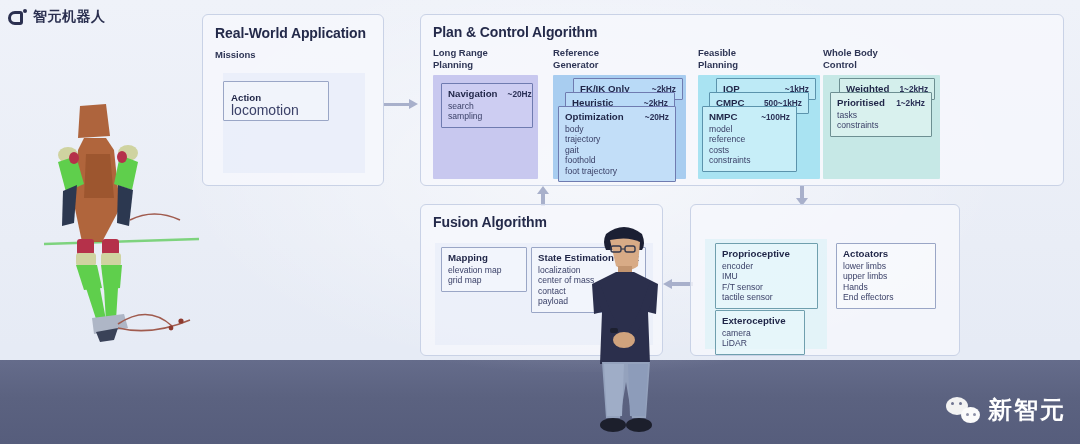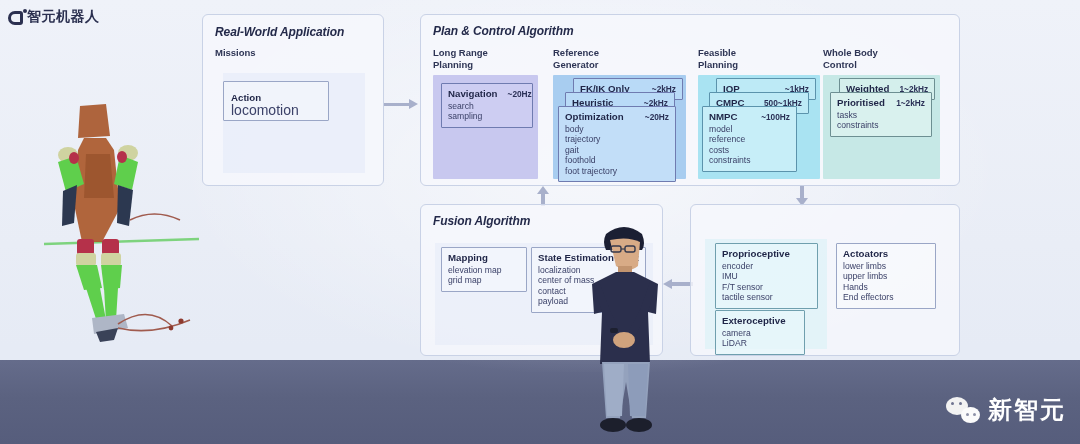--- a/index.html
+++ b/index.html
@@ -21,21 +21,21 @@
   }
   #screen-glow {
     position: absolute; left: 180px; top: 0px; width: 820px; height: 372px;
     background: radial-gradient(ellipse at 50% 45%, rgba(255,255,255,0.55) 0%, rgba(255,255,255,0.0) 72%);
     pointer-events: none;
   }
 
   
   #brand {
     position: absolute; left: 8px; top: 8px;
-    display: flex; align-items: center; 
+    display: flex; align-items: center; gap: 6px;
     color: #2b3050;
   }
   #brand .mark {
     position: relative; width: 19px; height: 15px;
   }
   #brand .mark .d {
     position: absolute; left: 0; top: 1px; width: 15px; height: 14px;
     border: 3px solid #2b3050; border-radius: 7px 3px 3px 7px;
   }
   #brand .mark .dot {
@@ -79,43 +79,42 @@
   #watermark .wm-text { font-size: 24px; font-weight: bold; letter-spacing: 2px; }
 
   
   .panel {
     position: absolute;
     background: rgba(246,248,253,0.80);
     border: 1px solid #c9d2e6;
     border-radius: 6px;
   }
   .panel-title {
-    font-size: 12px; font-weight: bold; color: #242a4a;
+    font-size: 14px; font-weight: bold; color: #242a4a;
     letter-spacing: -0.1px;
-    font-style: italic;
   }
   .sub-label {
     font-size: 9.5px; font-weight: bold; color: #2e3555; line-height: 11.5px;
   }
 
   
   #rwa { left: 202px; top: 14px; width: 182px; height: 172px; padding: 10px 12px; }
   #rwa .missions { margin-top: 8px; font-size: 9.5px; font-weight: bold; color: #2e3555; }
   #rwa .col {
     position: absolute; left: 20px; top: 58px; width: 142px; height: 100px;
     background: rgba(226,233,247,0.55);
   }
   #rwa .card {
     position: absolute; left: 20px; top: 66px; width: 106px; height: 40px;
     border: 1px solid #9aa6c6; background: rgba(255,255,255,0.30);
     padding: 5px 7px; border-radius: 1px;
   }
 
   
-  #pca { left: 420px; top: 14px; width: 540px; height: 172px; padding: 9px 12px; }
+  #pca { left: 420px; top: 14px; width: 644px; height: 172px; padding: 9px 12px; }
   .col-box { position: absolute; border-radius: 1px; }
   .mini {
     position: absolute; border: 1px solid #6f7bb0; border-radius: 1px;
     padding: 4px 6px 5px 6px;
   }
   .mini .hdr { display: flex; align-items: flex-end; }
   .mini .name { font-size: 9.7px; font-weight: bold; color: #1f2547; }
   .mini .hz { font-size: 8.3px; font-weight: bold; color: #2b3157; margin-left: auto; padding-left: 10px; }
   .mini ul { list-style: none; margin-top: 2px; }
   .mini li { font-size: 8.6px; color: #3b4168; line-height: 10.4px; }

